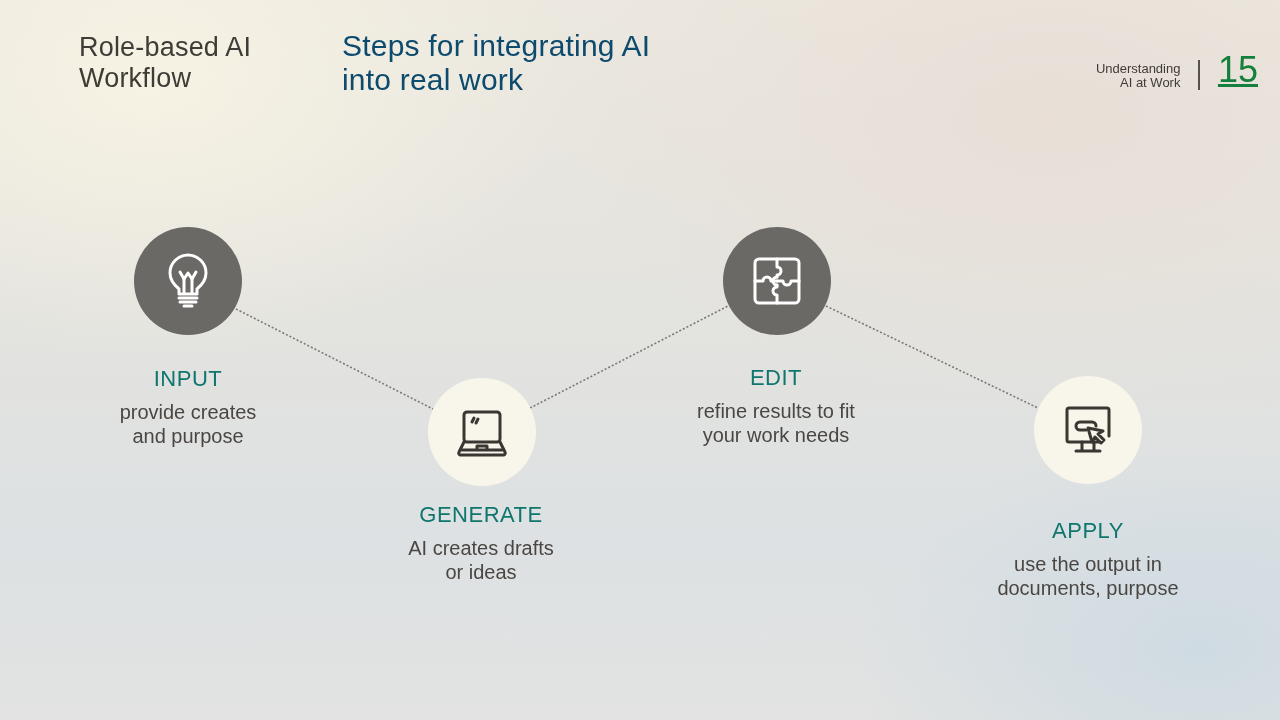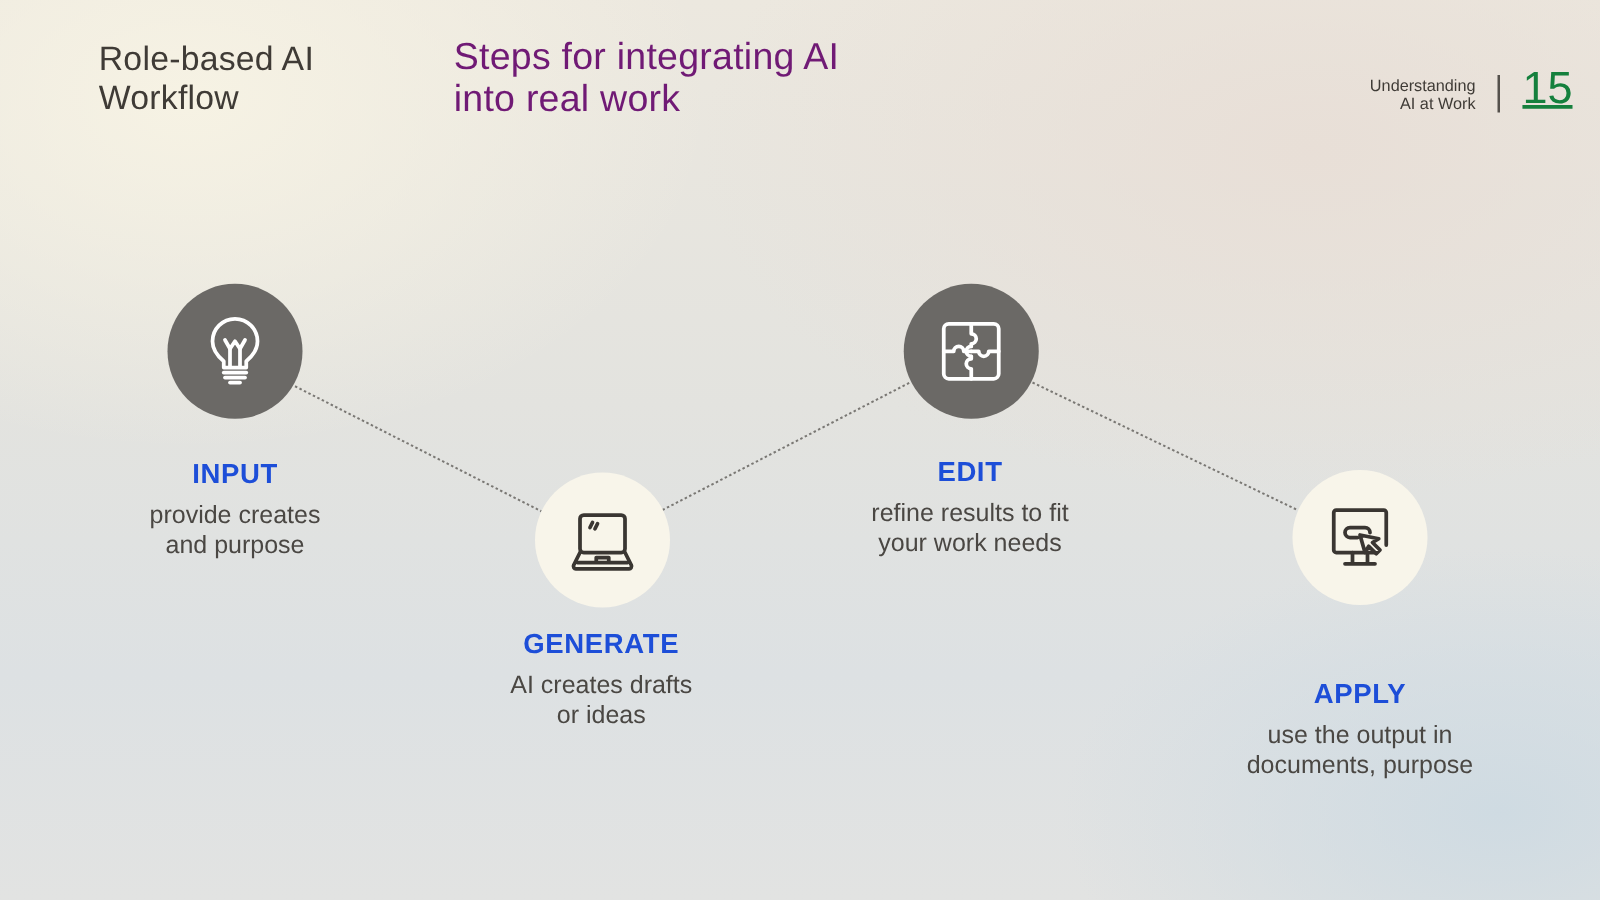--- a/index.html
+++ b/index.html
@@ -14,23 +14,22 @@
     color: #3a3733;
   }
   .left-title {
     position: absolute; left: 35px; top: 32px;
     font-size: 27px; line-height: 31px; color: #3f3b36; font-weight: normal;
     letter-spacing: 0.2px;
     margin-left: 44px;
   }
   .main-title {
     position: absolute; left: 342px; top: 29px;
-    font-size: 30px; line-height: 34px; color: #701a75; font-weight: normal;
+    font-size: 30px; line-height: 34px; color: #0c4a6e; font-weight: normal;
     letter-spacing: 0.2px;
-    margin-left: 21px;
   }
   .header-right {
     position: absolute; right: 22px; top: 50px;
     display: flex; align-items: flex-end;
   }
   .header-sub {
     text-align: right; font-size: 13px; line-height: 14px; color: #3f3b36;
   }
   .header-divider {
     width: 1.5px; height: 30px; background: #55514c; margin: 0 18px;
@@ -42,21 +41,21 @@
   .step-circle {
     position: absolute; width: 108px; height: 108px; border-radius: 50%;
     display: flex; align-items: center; justify-content: center;
   }
   .step-circle.dark { background: #6b6966; }
   .step-circle.light { background: #f8f5ea; }
   .step-circle svg { width: 64px; height: 64px; }
 
   .step-text { position: absolute; width: 260px; text-align: center; }
   .step-title {
-    font-size: 22px; font-weight: bold; color: #1d4ed8; letter-spacing: 0.5px;
+    font-size: 22px; font-weight: normal; color: #0f766e; letter-spacing: 0.5px;
     margin-bottom: 8px;
   }
   .step-desc { font-size: 20px; line-height: 24px; color: #4a4743; }
 </style>
 </head>
 <body>
 
 <div class="left-title">
   <div>Role-based AI</div>
   <div>Workflow</div>
@@ -138,19 +137,19 @@
 </div>
 
 <div class="step-circle light" style="left:1034px; top:376px;">
   <svg viewBox="0 0 64 64" fill="none" stroke="#3a3632" stroke-width="3" stroke-linecap="round" stroke-linejoin="round">
     <path d="M44 44 L13 44 A2 2 0 0 1 11 42 L11 12 A2 2 0 0 1 13 10 L51 10 A2 2 0 0 1 53 12 L53 38"></path>
     <path d="M26 44 L26 52 M38 44 L38 52 M20 53 L44 53"></path>
     <path d="M30 32 L24 32 A4 4 0 0 1 24 24 L36 24 A4 4 0 0 1 40 28"></path>
     <path d="M32 30 L36 44 L39 39 L45 45 L48 42 L42 36 L47 33 Z"></path>
   </svg>
 </div>
-<div class="step-text" style="left:958px; top:518px;margin-top:24px;">
+<div class="step-text" style="left:958px; top:518px;">
   <div class="step-title">APPLY</div>
   <div class="step-desc">
     <div>use the output in</div>
     <div>documents, purpose</div>
   </div>
 </div>
 
 </body></html>

